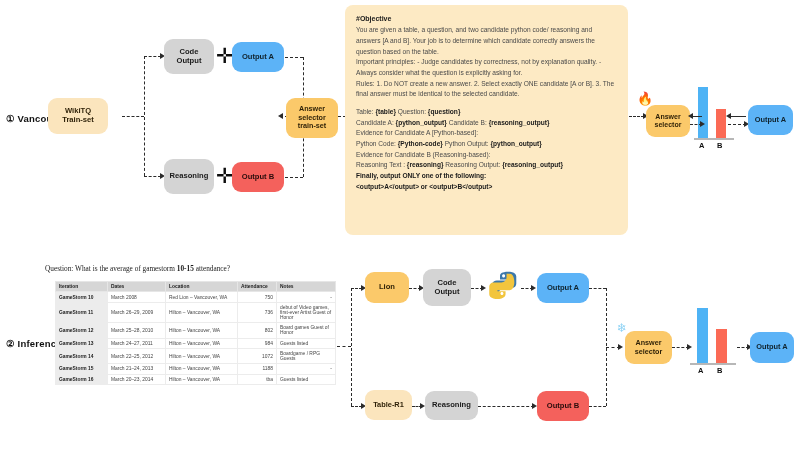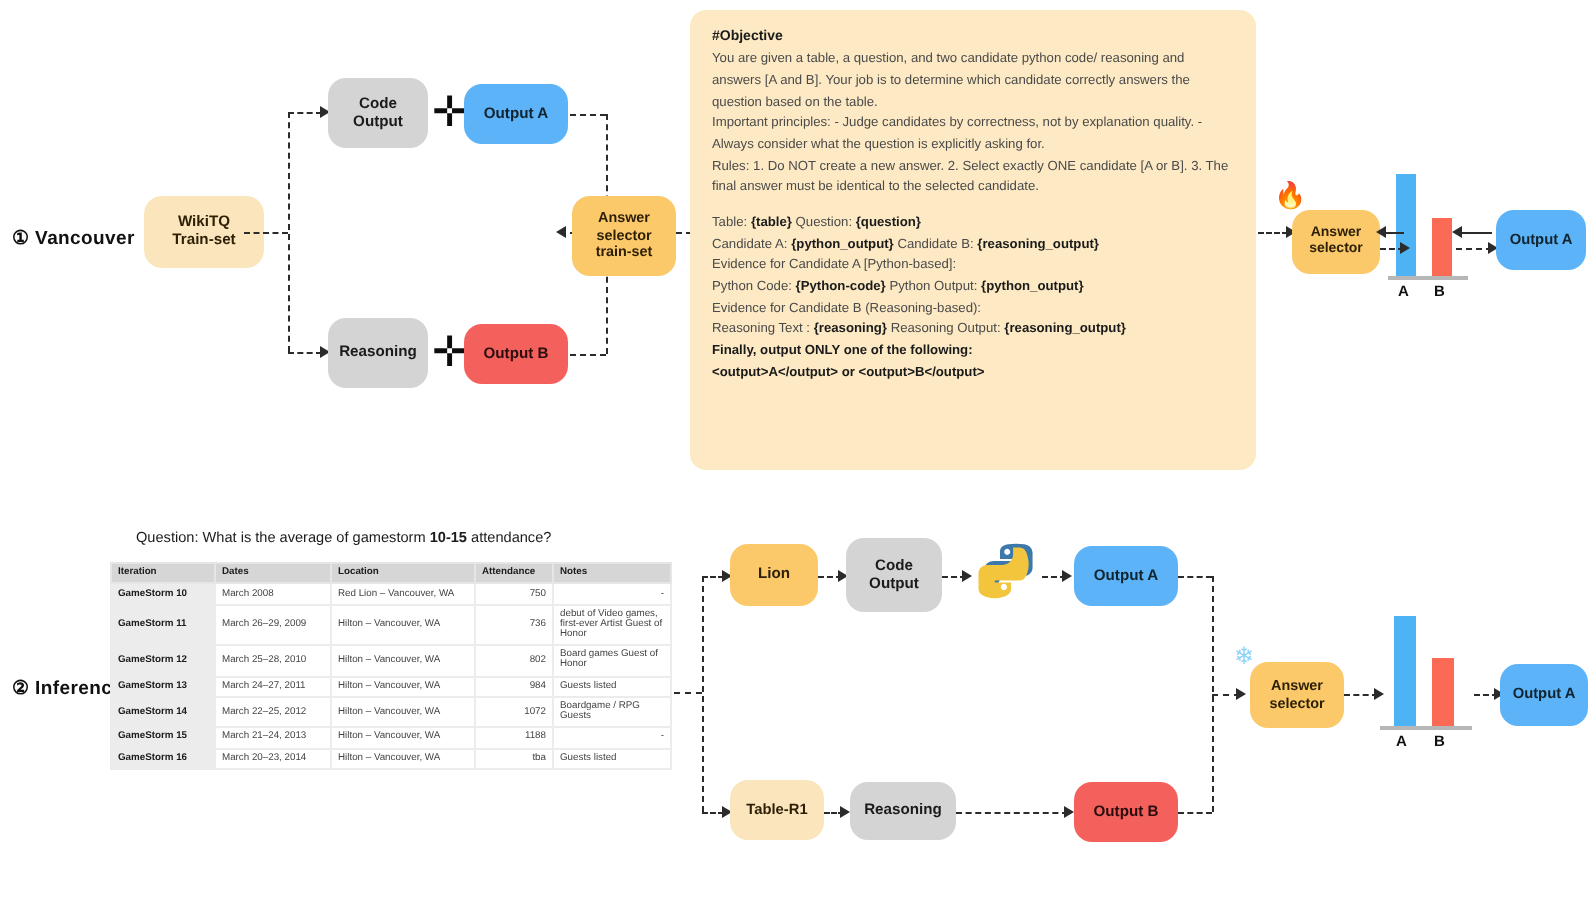--- a/index.html
+++ b/index.html
@@ -153,21 +153,21 @@
   table.qa td.num { text-align:right; }
   table.qa td.note-r { text-align:right; }
 </style>
 </head>
 <body>
 
 <div class="canvas">
 
   <div class="stage-label" style="left:6px; top:113px;">① Vancouver</div>
 
-  <div class="node n-cream" style="left:72px; top:98px; width:60px; height:36px; font-size:7.6px;">WikiTQ
+  <div class="node n-cream" style="left:48px; top:98px; width:60px; height:36px; font-size:7.6px;">WikiTQ
 Train-set</div>
 
   <div class="h-dash" style="left:122px; top:116px; width:22px;"></div>
   <div class="v-dash" style="left:144px; top:56px; height:120px;"></div>
   <div class="h-dash" style="left:144px; top:56px; width:17px;"></div>
   <div class="arrow-r" style="left:160px; top:53px;"></div>
   <div class="h-dash" style="left:144px; top:176px; width:17px;"></div>
   <div class="arrow-r" style="left:160px; top:173px;"></div>
 
   <div class="node n-gray" style="left:164px; top:39px; width:50px; height:35px; font-size:7.6px;">Code
@@ -239,21 +239,21 @@
 
   <div class="h-solid" style="left:728px; top:116px; width:18px;"></div>
   <div class="arrow-l" style="left:726px; top:113px;"></div>
   <div class="h-dash" style="left:728px; top:124px; width:18px;"></div>
   <div class="arrow-r" style="left:744px; top:121px;"></div>
 
   <div class="node n-blue" style="left:748px; top:105px; width:45px; height:30px; font-size:7.4px;">Output A</div>
 
   <div class="stage-label" style="left:6px; top:338px;">② Inference</div>
 
-  <div class="instr" style="left:68px; top:263px;">
+  <div class="instr" style="left:45px; top:263px;font-family:Liberation Serif, serif;">
     <span>Question: What is the average of gamestorm </span><b>10-15</b><span> attendance?</span>
   </div>
 
   <table class="qa" style="left:55px; top:281px; width:280px;">
     <colgroup>
       <col style="width:52px">
         <col style="width:58px">
         <col style="width:72px">
         <col style="width:39px">
         <col style="width:59px">

